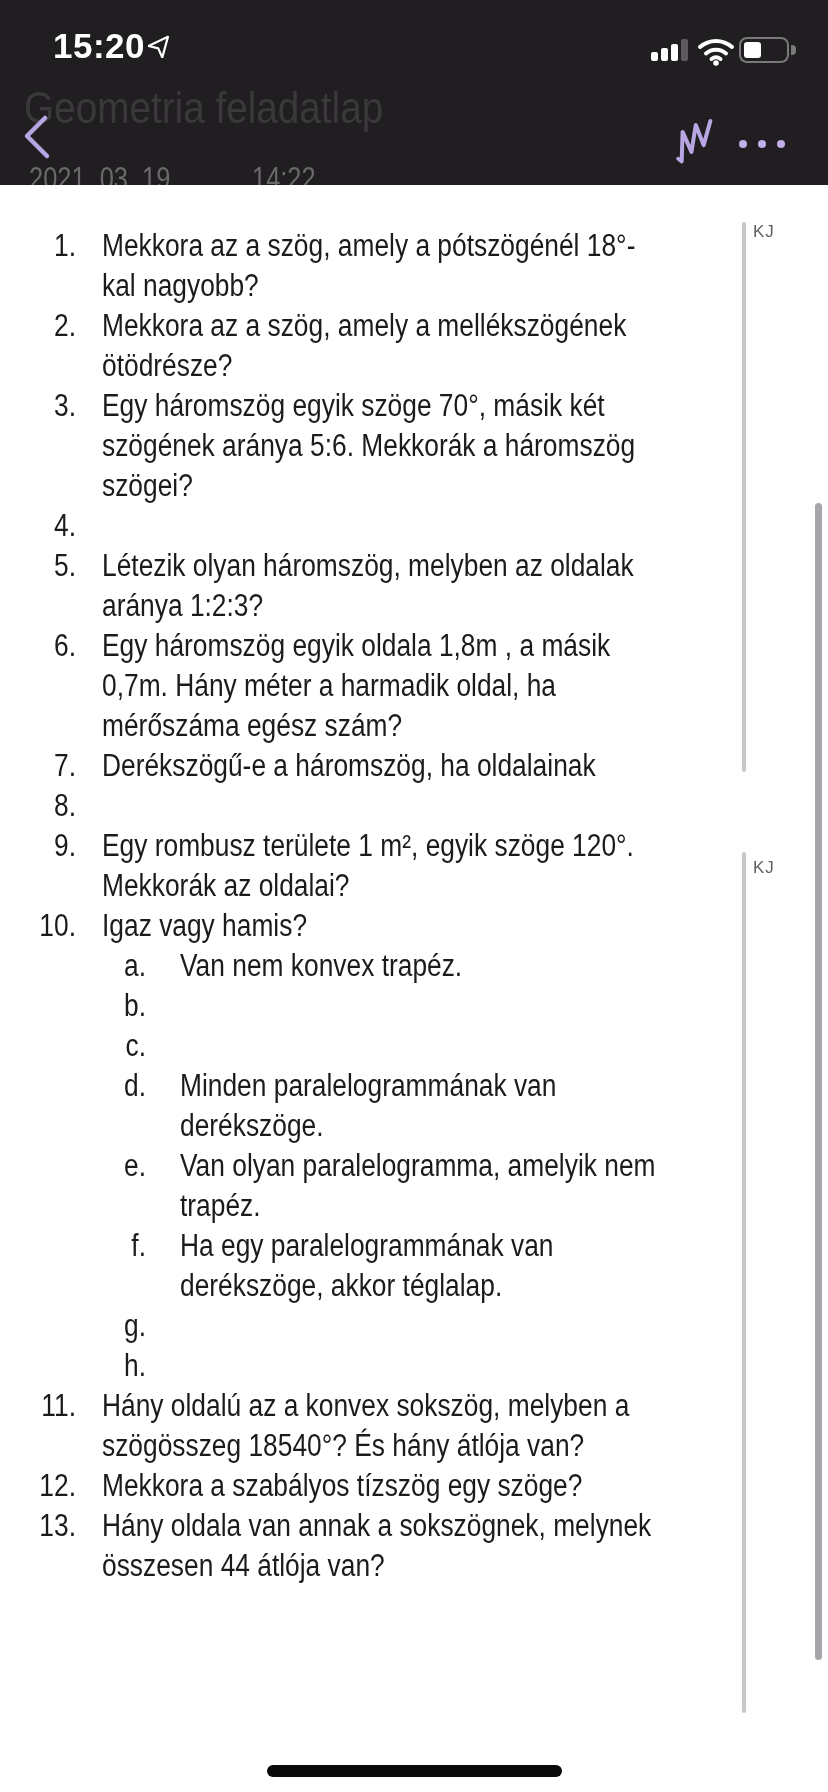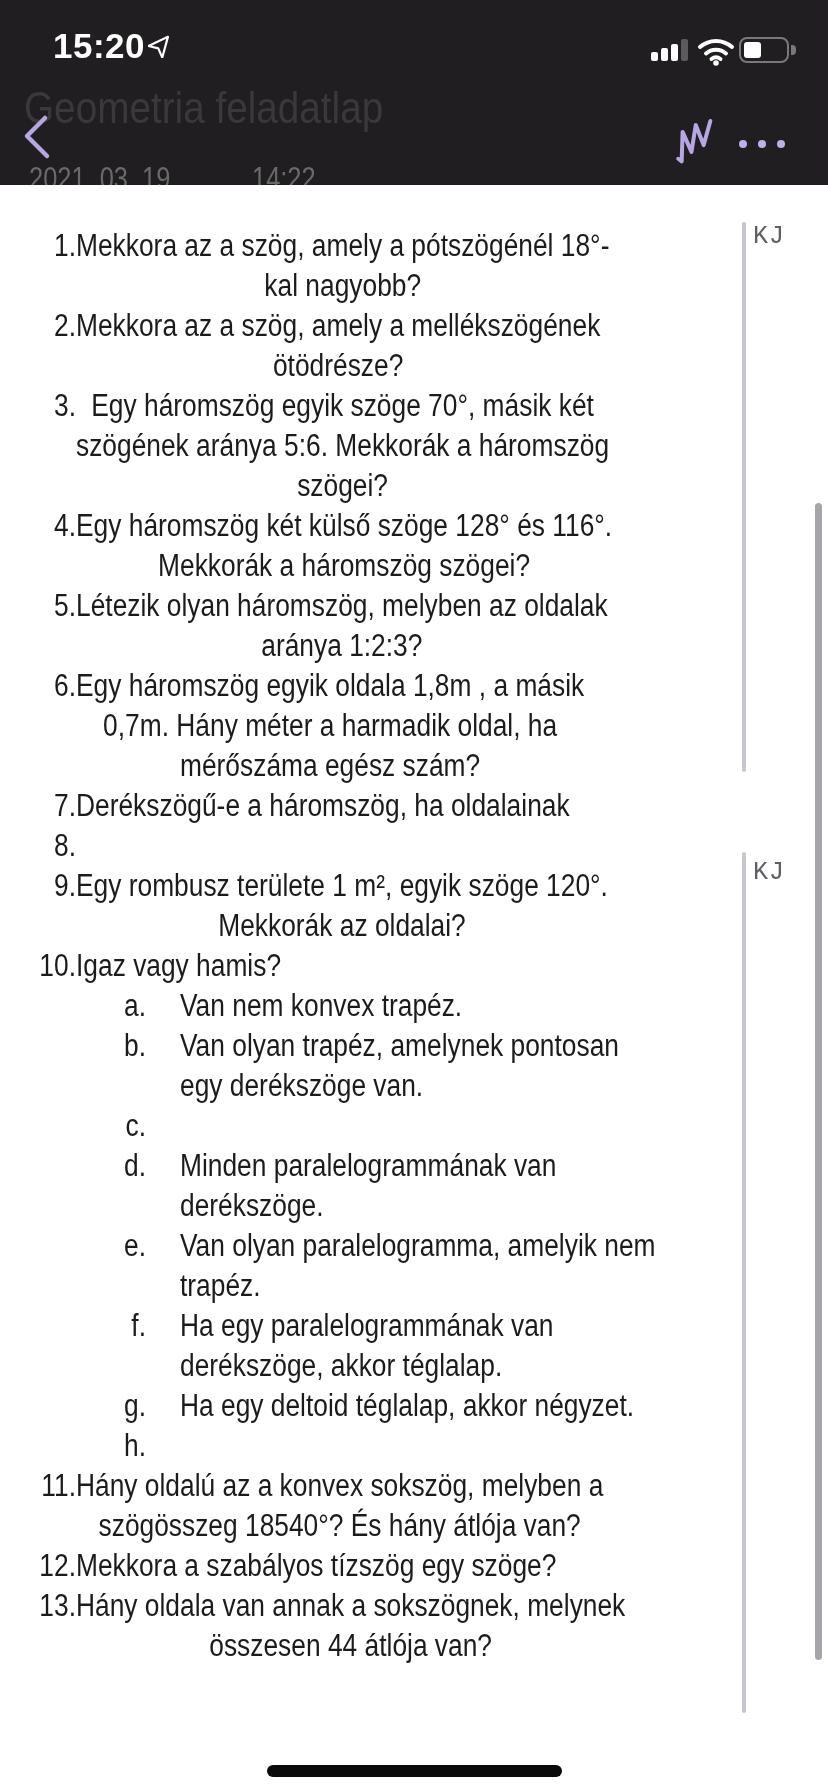--- a/index.html
+++ b/index.html
@@ -40,28 +40,28 @@
   .more-btn .dot{width:8px;height:8px;border-radius:50%;background:#c1afe9;}
   .date-row{position:absolute;left:0;top:161px;color:#6b696b;font-size:31px;}
   .date-row .d1{position:absolute;left:29px;white-space:nowrap;transform:scaleX(.82);transform-origin:0 0;}
   .date-row .d2{position:absolute;left:252px;white-space:nowrap;transform:scaleX(.82);transform-origin:0 0;}
   
   .doc-list{position:absolute;left:0;top:226px;width:740px;color:#1b1b1b;font-size:31px;}
   .row{display:flex;align-items:flex-start;}
   .row .num{flex:none;height:40px;line-height:40px;text-align:right;transform:scaleX(.85);transform-origin:100% 50%;}
   .row.main .num{width:76px;}
   .row.sub  .num{width:146px;}
-  .row.main .txt{text-align:center;}
+  .row.main .txt{margin-left:26px;}
   .row.sub  .txt{margin-left:34px;}
   .tl{height:40px;line-height:40px;white-space:nowrap;transform:scaleX(.85);transform-origin:0 50%;}
   
   .comment-line{position:absolute;left:742px;width:4px;background:#c6c6cc;border-radius:2px;}
   .cl1{top:222px;height:550px;}
   .cl2{top:852px;height:861px;}
-  .kj{position:absolute;left:753px;color:#606064;font-size:25px;letter-spacing:1px;font-family:Liberation Mono, monospace;}
+  .kj{position:absolute;left:753px;color:#606064;font-size:17px;letter-spacing:1px;}
   .kj1{top:222px;}
   .kj2{top:858px;}
   .scrollbar{position:absolute;left:815px;top:503px;width:7px;height:1157px;background:#a6a6aa;border-radius:4px;}
   
   .home-indicator{position:absolute;left:267px;top:1765px;width:295px;height:12px;border-radius:6px;background:#0a0a0a;}
 </style>
 </head>
 <body>
 
 <div class="header">
@@ -132,24 +132,20 @@
     <div class="row main">
       <div class="num">3.</div>
       <div class="txt">
         <div class="tl">Egy háromszög egyik szöge 70°, másik két</div>
         <div class="tl">szögének aránya 5:6. Mekkorák a háromszög</div>
         <div class="tl">szögei?</div>
       </div>
     </div>
     <div class="row main">
       <div class="num">4.</div>
-      <div class="txt">
-        <div class="tl">Egy háromszög két külső szöge 128° és 116°.</div>
-        <div class="tl">Mekkorák a háromszög szögei?</div>
-      </div>
     </div>
     <div class="row main">
       <div class="num">5.</div>
       <div class="txt">
         <div class="tl">Létezik olyan háromszög, melyben az oldalak</div>
         <div class="tl">aránya 1:2:3?</div>
       </div>
     </div>
     <div class="row main">
       <div class="num">6.</div>
@@ -182,24 +178,20 @@
       </div>
     </div>
     <div class="row sub">
       <div class="num">a.</div>
       <div class="txt">
         <div class="tl">Van nem konvex trapéz.</div>
       </div>
     </div>
     <div class="row sub">
       <div class="num">b.</div>
-      <div class="txt">
-        <div class="tl">Van olyan trapéz, amelynek pontosan</div>
-        <div class="tl">egy derékszöge van.</div>
-      </div>
     </div>
     <div class="row sub">
       <div class="num">c.</div>
     </div>
     <div class="row sub">
       <div class="num">d.</div>
       <div class="txt">
         <div class="tl">Minden paralelogrammának van</div>
         <div class="tl">derékszöge.</div>
       </div>
@@ -213,23 +205,20 @@
     </div>
     <div class="row sub">
       <div class="num">f.</div>
       <div class="txt">
         <div class="tl">Ha egy paralelogrammának van</div>
         <div class="tl">derékszöge, akkor téglalap.</div>
       </div>
     </div>
     <div class="row sub">
       <div class="num">g.</div>
-      <div class="txt">
-        <div class="tl">Ha egy deltoid téglalap, akkor négyzet.</div>
-      </div>
     </div>
     <div class="row sub">
       <div class="num">h.</div>
     </div>
     <div class="row main">
       <div class="num">11.</div>
       <div class="txt">
         <div class="tl">Hány oldalú az a konvex sokszög, melyben a</div>
         <div class="tl">szögösszeg 18540°? És hány átlója van?</div>
       </div>

